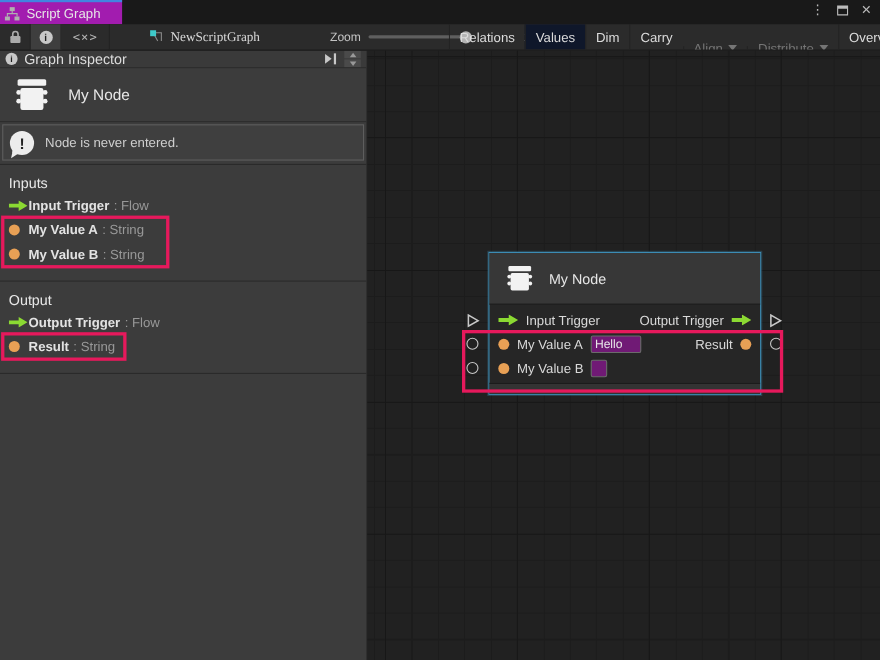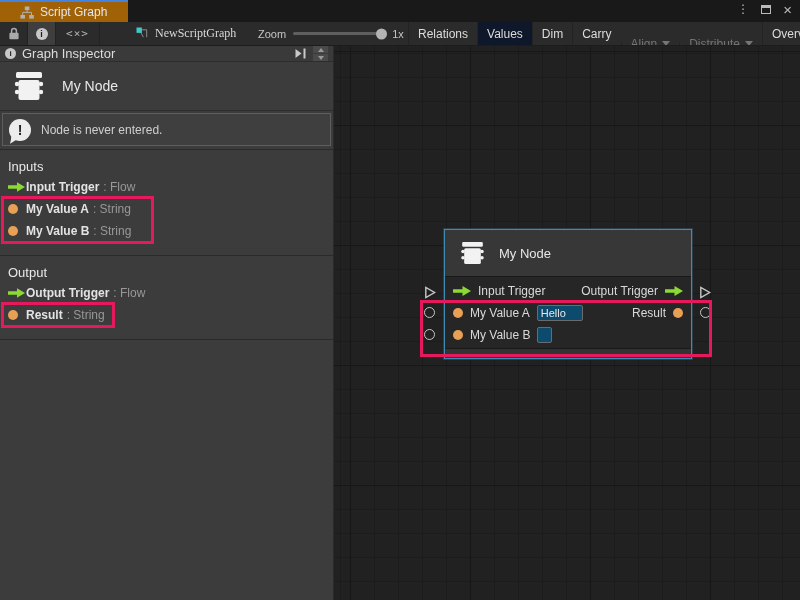--- a/index.html
+++ b/index.html
@@ -3,41 +3,41 @@
 <meta charset="utf-8">
 <style>
   * { margin:0; padding:0; box-sizing:border-box; }
   html,body { width:800px; height:600px; overflow:hidden; }
   body { font-family:"Liberation Sans","DejaVu Sans",sans-serif; background:#191919; color:#ddd;
          -webkit-font-smoothing:antialiased; }
   .window { width:800px; height:600px; display:flex; flex-direction:column; background:#191919; }
 
   
   .tabstrip { height:22px; background:#191919; position:relative; flex:0 0 22px; }
-  .tab { position:absolute; left:0; top:0; width:128px; height:22px; background:#a16207;
-         border-top:2px solid #4284e0; display:flex; align-items:center; gap:6px; padding:0 20px; }
+  .tab { position:absolute; left:0; top:0; width:111px; height:22px; background:#a21caf;
+         border-top:2px solid #4284e0; display:flex; align-items:center; gap:6px; padding:0 4px; }
   .tab-label { font-size:12px; color:#e6e6e6; }
   .win-controls { position:absolute; right:8px; top:0; height:18px; display:flex; align-items:center; gap:12px; }
   .kebab { color:#bbb; font-size:12px; line-height:1; cursor:pointer; }
   .maxbox { width:10px; height:9px; border:1px solid #bbb; border-top:3px solid #bbb; cursor:pointer; }
   .closex { color:#bbb; font-size:15px; line-height:1; cursor:pointer; }
 
   
   .toolbar { height:24px; background:#2b2b2b; border-bottom:1px solid #1c1c1c; position:relative; flex:0 0 24px; }
   .tb-left { position:absolute; left:0; top:0; bottom:0; display:flex; align-items:stretch; }
   .tb-iconbtn { width:28px; display:flex; align-items:center; justify-content:center; cursor:pointer; border-right:1px solid #232323; }
   .tb-iconbtn.active { background:#3e3e3e; }
   .tb-iconbtn.wide { width:44px; }
   .code-glyph { color:#b5b5b5; font-size:11px; letter-spacing:1px; font-family:"DejaVu Sans Mono",monospace; }
   .info-dot { width:12px; height:12px; border-radius:50%; background:#c8c8c8; color:#1f1f1f;
               font-size:9px; font-weight:bold; display:flex; align-items:center; justify-content:center; font-style:normal; }
   .graph-ref { position:absolute; left:136px; top:0; bottom:0; display:flex; align-items:center; gap:6px; cursor:pointer;font-family:Liberation Serif, serif; }
   .graph-ref-label { font-size:12px; color:#d8d8d8; }
   .zoom-group { position:absolute; left:258px; top:0; bottom:0; display:flex; align-items:center; gap:7px; }
-  .zoom-label, .zoom-value { font-size:11px; color:#c4c4c4; }
+  .zoom-label, .zoom-value { font-size:11px; color:#c4c4c4;margin-left:42px; }
   .slider { width:92px; height:3px; background:#5f5f5f; border-radius:2px; position:relative; cursor:pointer; }
   .slider-handle { position:absolute; right:-2px; top:50%; transform:translateY(-50%); width:11px; height:11px;
                    border-radius:50%; background:#b4b4b4; cursor:grab; }
   .tb-buttons { position:absolute; left:408px; right:0; top:0; bottom:0; display:flex; overflow:hidden; }
   .tb-btn { display:flex; align-items:center; gap:5px; padding:0 9px; font-size:12px; color:#dcdcdc;
             border-left:1px solid #232323; white-space:nowrap; cursor:pointer; background:transparent; border-top:0; border-bottom:0; border-right:0; font-family:inherit; }
   .tb-btn.active { background:#0f172a; }
   .tb-btn.disabled { color:#757575; cursor:default;margin-top:20px; }
   .caret { width:0; height:0; border-left:4px solid transparent; border-right:4px solid transparent; border-top:5px solid #757575; }
 
@@ -83,21 +83,21 @@
 
   .graph-node { position:absolute; left:110px; top:183px; width:248px; height:130px; background:#262626;
                 border:1px solid #3c8cb4; box-shadow:0 0 0 1px rgba(62,140,180,.30); cursor:move; }
   .gn-header { height:47px; background:#373737; border-bottom:1px solid #191919; display:flex; align-items:center; padding-left:14px; gap:13px; }
   .gn-title { font-size:13px; color:#e6e6e6; }
   .gn-body { padding-top:3px; }
   .gn-row { height:22px; display:flex; align-items:center; padding:0 8px; }
   .gn-left, .gn-right { display:flex; align-items:center; gap:7px; }
   .gn-right { margin-left:auto; }
   .gn-label { font-size:12px; color:#d9d9d9; }
-  .gn-input { background:#0c4a6e; border:1px solid #6b6b6b; border-radius:2px; color:#e8e8e8;
+  .gn-input { background:#701a75; border:1px solid #6b6b6b; border-radius:2px; color:#e8e8e8;
               font-size:11px; height:16px; padding:0 3px; font-family:inherit; }
   .gn-input.small { width:15px; }
   .gn-input.hello { width:46px; }
   .gn-footer { position:absolute; left:0; right:0; bottom:0; height:10px; background:#333333; border-top:1px solid #191919; }
   .ext-port { position:absolute; cursor:crosshair; }
   .port-circ { width:11px; height:11px; border:1.5px solid #c8c8c8; border-radius:50%; }
   .hl-node-values { position:absolute; left:86px; top:254px; width:292px; height:57px;
                     border:3px solid #e6195c; pointer-events:none; }
 </style>
 </head>

